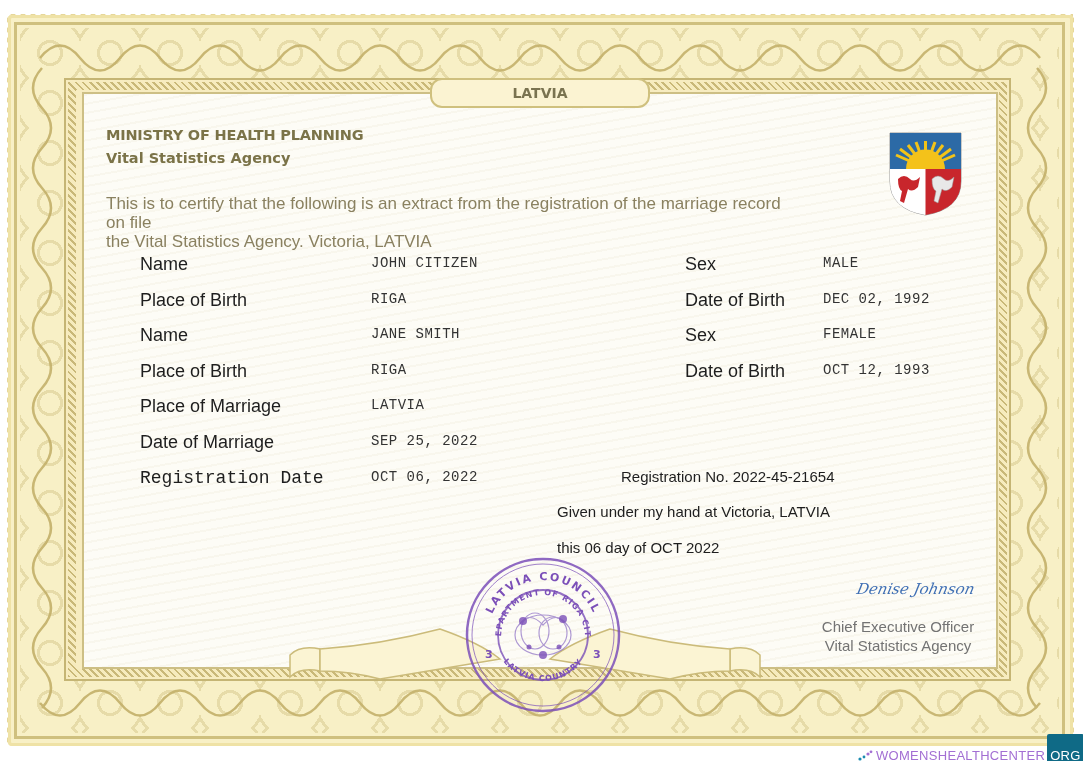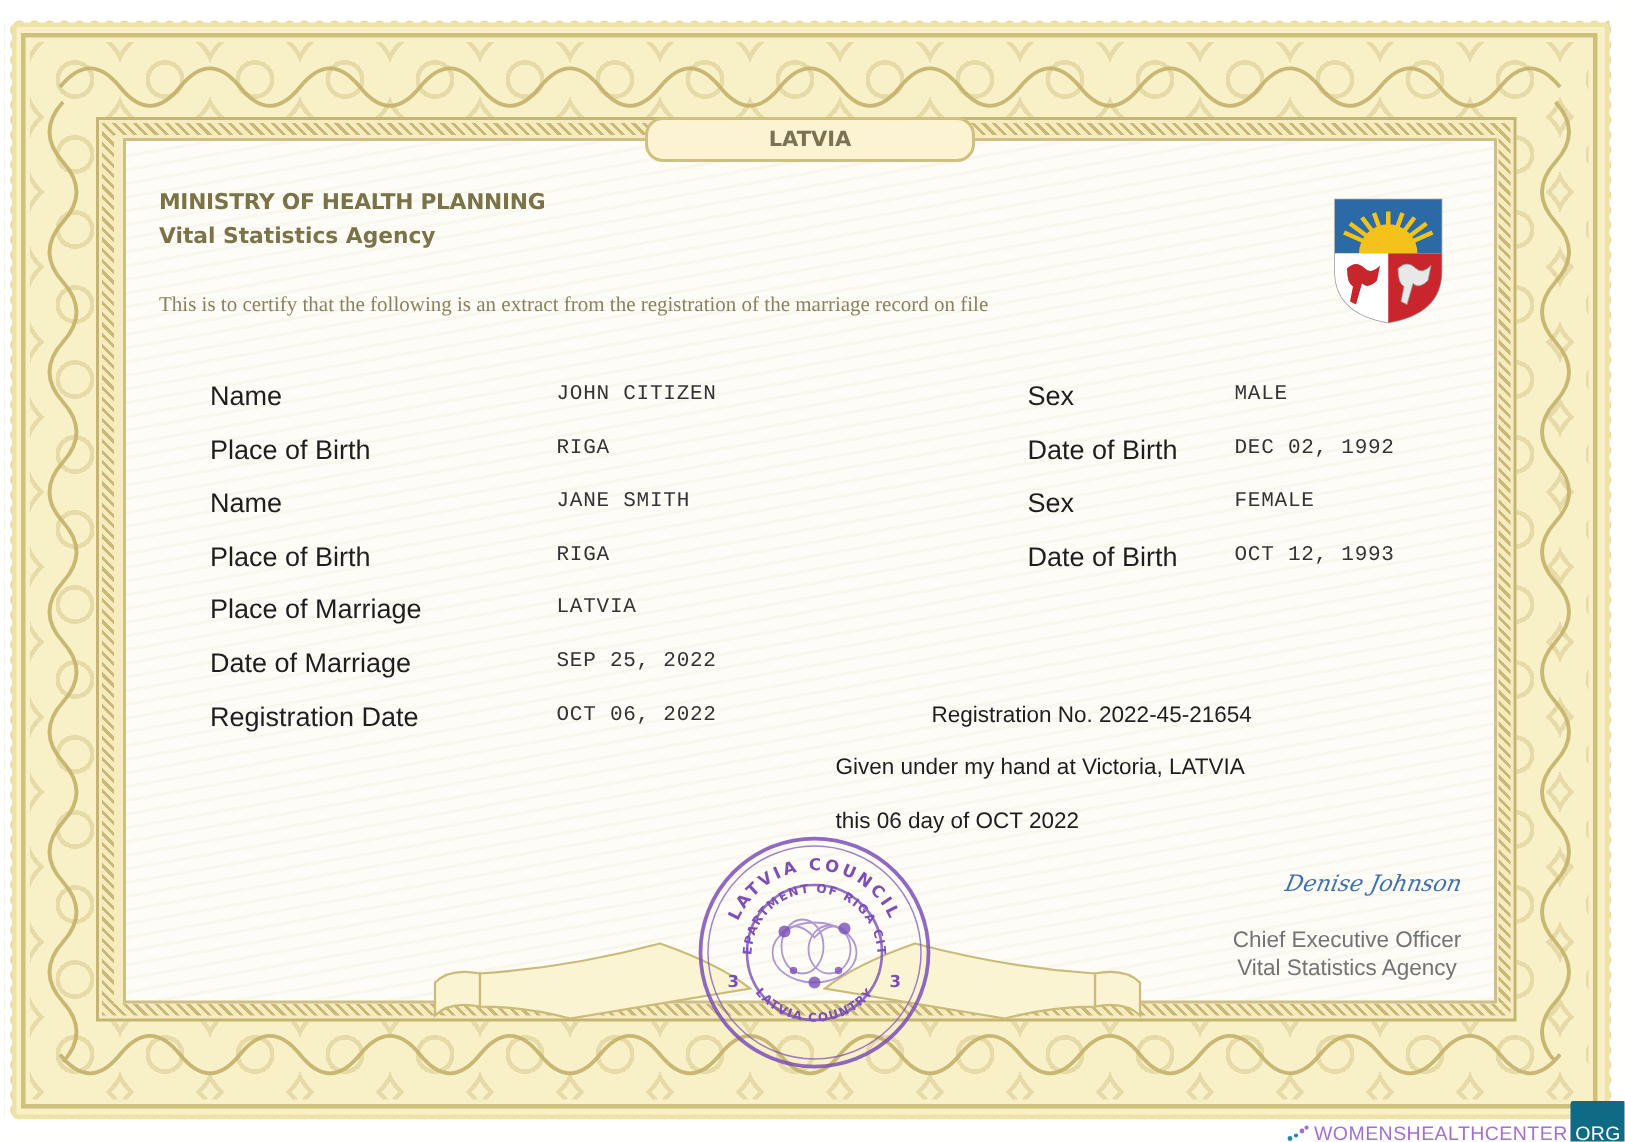--- a/index.html
+++ b/index.html
@@ -67,21 +67,21 @@
     position: absolute; left: 106px; top: 127px;
     font-family: "DejaVu Sans", sans-serif; font-weight: bold; font-size: 14.5px; color: #7b7348;
     letter-spacing: -0.2px;
   }
   .org-sub {
     position: absolute; left: 106px; top: 150px;
     font-family: "DejaVu Sans", sans-serif; font-weight: bold; font-size: 14.5px; color: #7b7348;
   }
   .intro {
     position: absolute; left: 106px; top: 194px; width: 680px;
-    font-family: Liberation Serif, serif; font-size: 14px; color: #8a8160; line-height: 19px;
+    font-family: Liberation Sans, sans-serif; font-size: 17px; color: #8a8160; line-height: 19px;
   }
   .emblem { position: absolute; left: 888px; top: 131px; width: 75px; height: 86px; }
   .lbl { position: absolute; font-size: 18px; color: #1e1e1e; font-family: "Liberation Sans", sans-serif; }
   .val { position: absolute; font-size: 14px; color: #333; font-family: "Liberation Mono", monospace; letter-spacing: 0.5px; }
   .plain { position: absolute; font-size: 15px; color: #1e1e1e; font-family: "Liberation Sans", sans-serif; }
   .sig-name {
     position: absolute; left: 857px; top: 580px; font-family: "DejaVu Serif", serif;
     font-style: italic; font-size: 15px; color: #3f6fb4; transform: skewX(-12deg);
   }
   .sig-title { position: absolute; left: 808px; top: 617px; width: 180px; text-align: center; font-size: 15px; color: #737373; line-height: 19px; }
@@ -119,20 +119,21 @@
 <div class="inner-dots"></div>
 <div class="paper"></div>
 
 <div class="tab">LATVIA</div>
 
 <div class="org-title">MINISTRY OF HEALTH PLANNING</div>
 <div class="org-sub">Vital Statistics Agency</div>
 
 <div class="intro">
   <div>This is to certify that the following is an extract from the registration of the marriage record on file</div>
+  <div>the Vital Statistics Agency. Victoria, LATVIA</div>
 </div>
 
 <svg class="emblem" viewBox="0 0 75 86">
   <path d="M2 2 H73 V50 Q73 78 37.5 84 Q2 78 2 50 Z" fill="#fff" stroke="#999" stroke-width="1"></path>
   <rect x="2" y="2" width="71" height="36" fill="#2c6aa6"></rect>
   <g stroke="#f2c318" stroke-width="3">
     <line x1="37.5" y1="37" x2="37.5" y2="10"></line>
       <line x1="37.5" y1="37" x2="20" y2="14"></line>
       <line x1="37.5" y1="37" x2="55" y2="14"></line>
     <line x1="37.5" y1="37" x2="8" y2="24"></line>
@@ -168,21 +169,21 @@
 <div class="val" style="left:371px;top:362px;">RIGA</div>
 <div class="lbl" style="left:685px;top:361px;">Date of Birth</div>
 <div class="val" style="left:823px;top:362px;">OCT 12, 1993</div>
 
 <div class="lbl" style="left:140px;top:396px;">Place of Marriage</div>
 <div class="val" style="left:371px;top:397px;">LATVIA</div>
 
 <div class="lbl" style="left:140px;top:432px;">Date of Marriage</div>
 <div class="val" style="left:371px;top:433px;">SEP 25, 2022</div>
 
-<div class="lbl" style="left:140px;top:468px;">Registration Date</div>
+<div class="lbl" style="left:140px;top:468px;font-family:Liberation Mono, monospace;">Registration Date</div>
 <div class="val" style="left:371px;top:469px;">OCT 06, 2022</div>
 
 <div class="plain" style="left:621px;top:468px;">Registration No. 2022-45-21654</div>
 <div class="plain" style="left:557px;top:503px;">Given under my hand at Victoria, LATVIA</div>
 <div class="plain" style="left:557px;top:539px;">this 06 day of OCT 2022</div>
 
 <svg class="ribbon" style="left:280px;top:625px;" width="520" height="80">
   <g fill="#fbf4d3" stroke="#cbbb7a" stroke-width="1.5">
     <path d="M10 30 q10 -10 30 -6 l0 22 q-20 -4 -30 6 z"></path>
     <path d="M40 24 q60 -4 120 -20 q40 14 60 30 q-60 10 -120 20 q-30 -8 -60 -8 z"></path>

